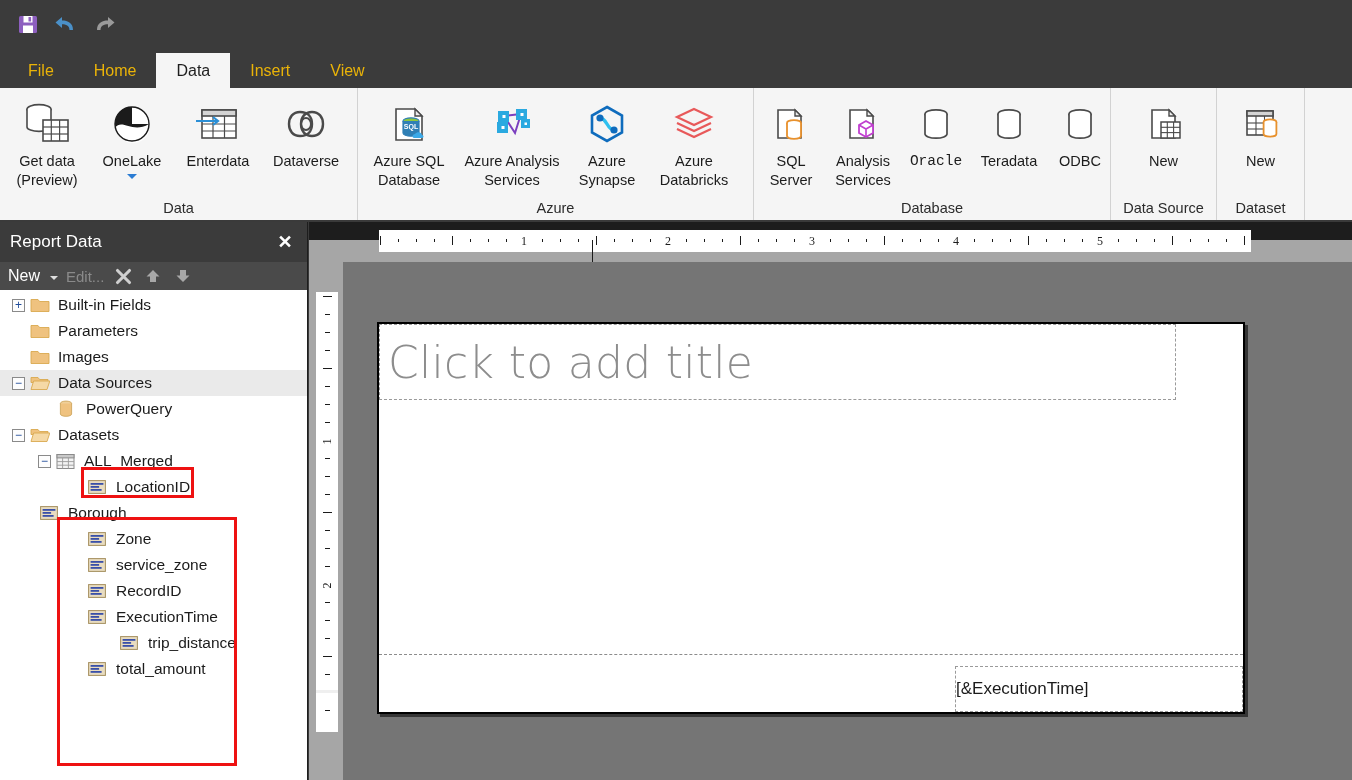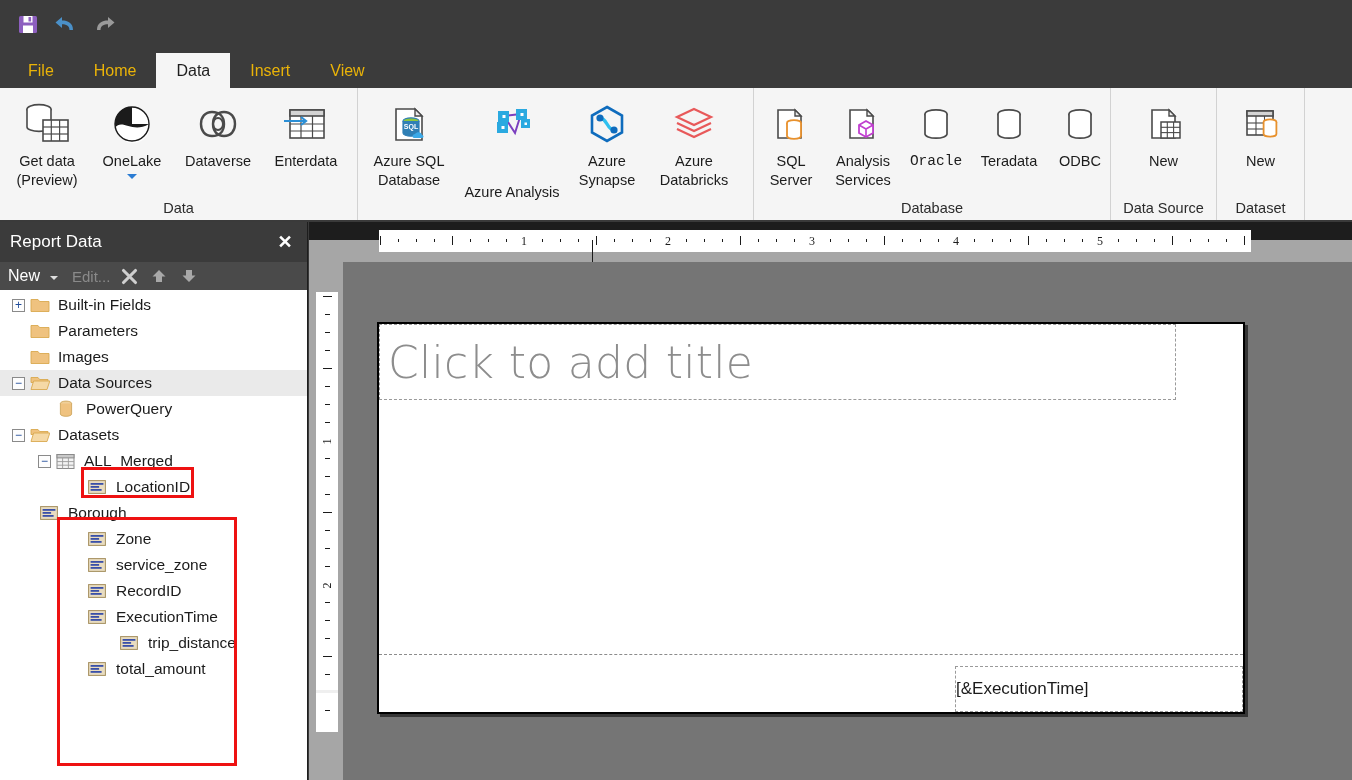--- a/index.html
+++ b/index.html
@@ -67,21 +67,21 @@
     display: flex; align-items: center; padding: 0 10px; font-size: 17px;
   }
   .panel-title .t { flex: 1; }
   .panel-close { width: 24px; height: 24px; display: flex; align-items: center; justify-content: center; cursor: pointer; color: #fff; font-size: 18px; font-weight: bold; }
   .panel-toolbar {
     height: 28px; background: #4a4a4a; display: flex; align-items: center;
     padding: 0 8px; gap: 8px;
   }
   .pt-new { color: #ffffff; font-size: 16px; cursor: pointer; }
   .pt-caret { width: 0; height: 0; border-left: 4px solid transparent; border-right: 4px solid transparent; border-top: 4px solid #dedede; margin-left: 2px; margin-top: 4px; }
-  .pt-edit { color: #8a8a8a; font-size: 15px; margin-left: 6px; cursor: default; }
+  .pt-edit { color: #8a8a8a; font-size: 15px; cursor: default; }
   .pt-icon { width: 22px; height: 22px; display: flex; align-items: center; justify-content: center; cursor: pointer; }
 
   .tree { flex: 1; background: #ffffff; padding-top: 2px; overflow: hidden; position: relative; }
   .tnode { display: flex; align-items: center; height: 26px; font-size: 15.5px; color: #1b1b1b; white-space: nowrap; cursor: pointer; }
   .tnode.sel { background: #eaeaea; }
   .expander {
     width: 13px; height: 13px; border: 1px solid #8a8a8a; background: #fdfdfd;
     display: inline-flex; align-items: center; justify-content: center;
     font-size: 12px; line-height: 1; color: #1f4b99; margin-right: 5px; flex: none;
   }
@@ -187,42 +187,42 @@
               <circle cx="24" cy="24" r="17" fill="none" stroke="#1b1b1b" stroke-width="1.4"></circle>
             </svg>
           </div>
           <div class="cap">OneLake</div>
           <div class="caret"></div>
         </div>
 
         <div class="ritem" style="min-width:88px;">
           <div class="glyph">
             <svg width="48" height="48" viewBox="0 0 48 48">
-              <path d="M18 12 C26 12 30 17 30 24 C30 31 26 36 18 36 C11 36 7 31 7 24 C7 17 11 12 18 12 Z" fill="none" stroke="#4a4a4a" stroke-width="2.4"></path>
-              <path d="M30 12 C37 12 41 17 41 24 C41 31 37 36 30 36 C23 36 19 31 19 24 C19 17 23 12 30 12 Z" fill="none" stroke="#4a4a4a" stroke-width="2.4"></path>
-              <path d="M24 18 C27 18 29 21 29 24 C29 27 27 30 24 30 C21 30 19 27 19 24 C19 21 21 18 24 18 Z" fill="none" stroke="#4a4a4a" stroke-width="2"></path>
-            </svg>
-          </div>
-          <div class="cap">Dataverse</div>
-        </div>
-
-        <div class="ritem" style="min-width:88px;">
-          <div class="glyph">
-            <svg width="48" height="48" viewBox="0 0 48 48">
               <rect x="8" y="10" width="34" height="28" fill="#fff" stroke="#4a4a4a" stroke-width="1.6"></rect>
               <rect x="8" y="10" width="34" height="6" fill="#d4d4d4" stroke="#4a4a4a" stroke-width="1.6"></rect>
               <line x1="8" y1="24" x2="42" y2="24" stroke="#4a4a4a" stroke-width="1.2"></line>
               <line x1="8" y1="31" x2="42" y2="31" stroke="#4a4a4a" stroke-width="1.2"></line>
               <line x1="19" y1="16" x2="19" y2="38" stroke="#4a4a4a" stroke-width="1.2"></line>
               <line x1="30.5" y1="16" x2="30.5" y2="38" stroke="#4a4a4a" stroke-width="1.2"></line>
               <path d="M2 21 L24 21 M19 17 L24 21 L19 25" fill="none" stroke="#2b8fd6" stroke-width="2.2"></path>
             </svg>
           </div>
           <div class="cap">Enterdata</div>
         </div>
+
+        <div class="ritem" style="min-width:88px;">
+          <div class="glyph">
+            <svg width="48" height="48" viewBox="0 0 48 48">
+              <path d="M18 12 C26 12 30 17 30 24 C30 31 26 36 18 36 C11 36 7 31 7 24 C7 17 11 12 18 12 Z" fill="none" stroke="#4a4a4a" stroke-width="2.4"></path>
+              <path d="M30 12 C37 12 41 17 41 24 C41 31 37 36 30 36 C23 36 19 31 19 24 C19 17 23 12 30 12 Z" fill="none" stroke="#4a4a4a" stroke-width="2.4"></path>
+              <path d="M24 18 C27 18 29 21 29 24 C29 27 27 30 24 30 C21 30 19 27 19 24 C19 21 21 18 24 18 Z" fill="none" stroke="#4a4a4a" stroke-width="2"></path>
+            </svg>
+          </div>
+          <div class="cap">Dataverse</div>
+        </div>
       </div>
       <div class="rgroup-label">Data</div>
     </div>
 
     <div class="rgroup" style="width:396px;">
       <div class="rgroup-items">
         <div class="ritem" style="min-width:94px;">
           <div class="glyph">
             <svg width="48" height="48" viewBox="0 0 48 48">
               <path d="M11 9 L30 9 L37 16 L37 40 L11 40 Z" fill="#fff" stroke="#4a4a4a" stroke-width="1.6"></path>
@@ -230,21 +230,21 @@
               <ellipse cx="26" cy="21" rx="8" ry="3.2" fill="#8dc63f" stroke="#2f7fb5" stroke-width="1.2"></ellipse>
               <path d="M18 21 L18 33 A8 3.2 0 0 0 34 33 L34 21" fill="#2f7fb5" stroke="#2f7fb5" stroke-width="1.2"></path>
               <text x="26" y="29" font-size="7" fill="#fff" text-anchor="middle" font-family="sans-serif" font-weight="bold">SQL</text>
               <path d="M30 34 c2-3 7-2 7 1 c2 0 2 3 0 3 h-8 c-2 0 -2-4 1-4" fill="#3ba9e8"></path>
             </svg>
           </div>
           <div class="cap">Azure SQL</div>
           <div class="cap2">Database</div>
         </div>
 
-        <div class="ritem" style="min-width:112px;gap:31px;">
+        <div class="ritem" style="min-width:112px;">
           <div class="glyph">
             <svg width="48" height="48" viewBox="0 0 48 48">
               <path d="M16 16 L33 14 L27 33 Z" fill="none" stroke="#7b3fbf" stroke-width="2"></path>
               <rect x="10" y="11" width="11" height="11" fill="#2aa9e0"></rect>
               <rect x="14.5" y="15" width="3" height="3" fill="#fff"></rect>
               <rect x="28" y="9" width="11" height="11" fill="#2aa9e0"></rect>
               <rect x="32.5" y="13" width="3" height="3" fill="#fff"></rect>
               <rect x="9" y="22" width="11" height="11" fill="#2aa9e0"></rect>
               <rect x="13.5" y="26" width="3" height="3" fill="#fff"></rect>
               <rect x="33" y="19" width="9" height="9" fill="#2aa9e0"></rect>

